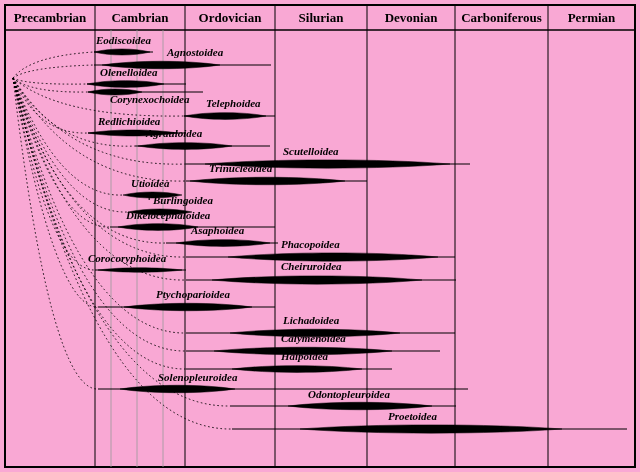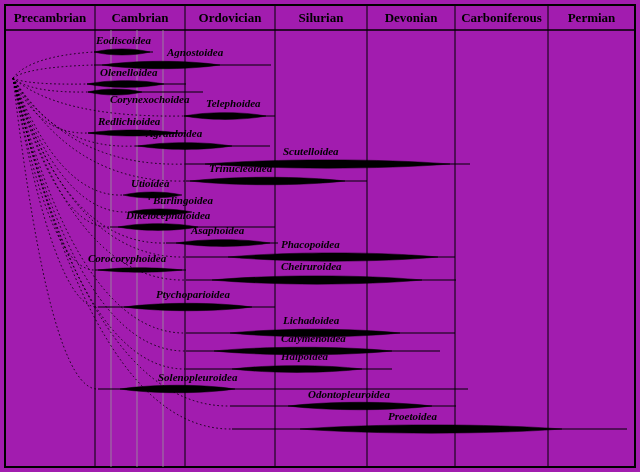--- a/index.html
+++ b/index.html
@@ -1,20 +1,20 @@
 <!DOCTYPE html>
 <html><head>
 <meta charset="utf-8">
 <style>
   html, body { margin: 0; padding: 0; background: #ffffff; }
   #stage {
     position: relative;
     width: 640px;
     height: 472px;
-    background: #a21caf;
+    background: #f9a8d4;
     font-family: "Liberation Serif", serif;
     overflow: hidden;
   }
   svg { display: block; }
   .hdr {
     font-family: "Liberation Serif", serif;
     font-size: 13px;
     font-weight: bold;
     fill: #000000;
   }

